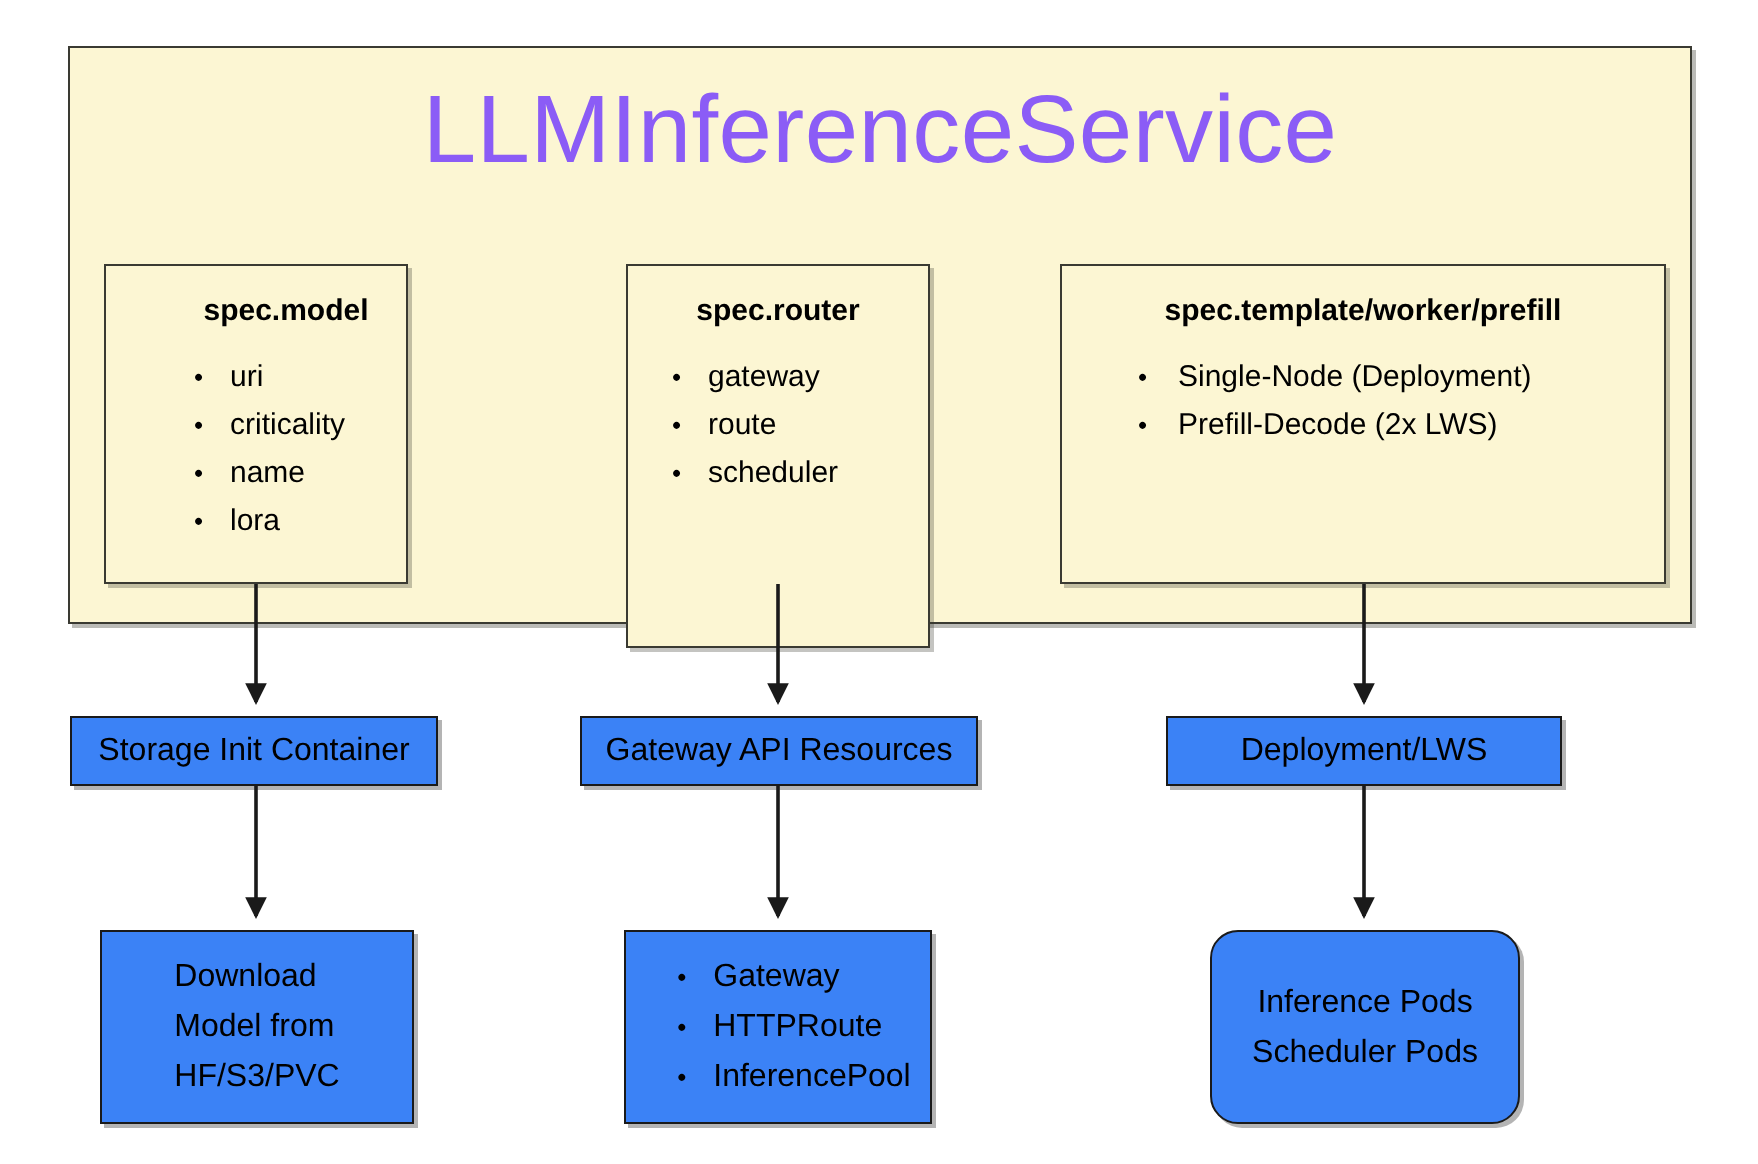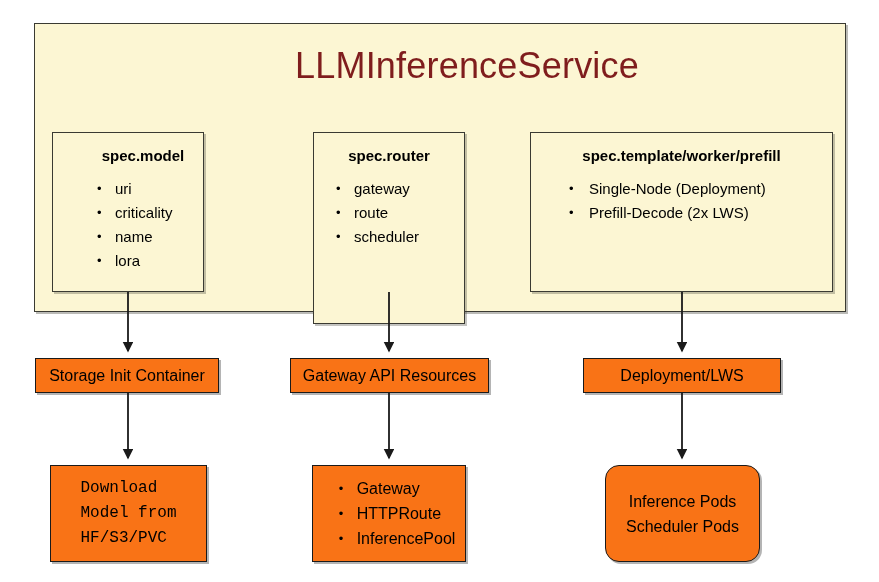--- a/index.html
+++ b/index.html
@@ -32,27 +32,26 @@
     border: 1.6px solid #3a3a32;
     box-sizing: border-box;
     box-shadow: 2px 2px 0 rgba(60,60,50,0.35);
   }
   .outer-title {
     position: absolute;
     left: 0;
     top: 20px;
     width: 100%;
     text-align: center;
-    font-size: 36px;
+    font-size: 48px;
     font-weight: 400;
-    color: #7f1d1d;
+    color: #8b5cf6;
     letter-spacing: 0.2px;
     line-height: 44px;
     white-space: nowrap;
-    margin-left: 27px;
   }
   
   .spec-box {
     position: absolute;
     background: #fcf6d3;
     border: 1.6px solid #3a3a32;
     box-sizing: border-box;
     box-shadow: 2px 2px 0 rgba(60,60,50,0.3);
   }
   .spec-box .spec-title {
@@ -89,39 +88,39 @@
   #spec-model-box ul  { padding-left: 32px; }
   #spec-model-box li::before  { left: -18px; }
   #spec-router-box ul { padding-left: 40px; }
   #spec-router-box li::before { left: -18px; }
   #spec-tmpl-box ul   { padding-left: 58px; }
   #spec-tmpl-box li::before   { left: -20px; }
 
   
   .node-box {
     position: absolute;
-    background: #f97316;
+    background: #3b82f6;
     border: 1.6px solid #1a1a1a;
     box-sizing: border-box;
     box-shadow: 2px 2px 0 rgba(40,40,40,0.35);
     display: flex;
     align-items: center;
     justify-content: center;
   }
   .node-box .node-label {
     font-size: 16px;
     line-height: 22px;
     text-align: center;
     white-space: nowrap;
   }
   #storage-init-box  { left: 35px;  top: 358px; width: 184px; height: 35px; }
   #gateway-api-box   { left: 290px; top: 358px; width: 199px; height: 35px; }
   #deployment-lws-box{ left: 583px; top: 358px; width: 198px; height: 35px; }
 
-  #download-model-box { left: 50px;  top: 465px; width: 157px; height: 97px; font-family: Liberation Mono, monospace; }
+  #download-model-box { left: 50px;  top: 465px; width: 157px; height: 97px; }
   #gateway-list-box   { left: 312px; top: 465px; width: 154px; height: 97px; }
   #inference-pods-box { left: 605px; top: 465px; width: 155px; height: 97px; border-radius: 14px; }
 
   .node-box .multiline {
     font-size: 16px;
     line-height: 25px;
     text-align: left;
     white-space: pre;
   }
   .node-box .centered-multiline {

